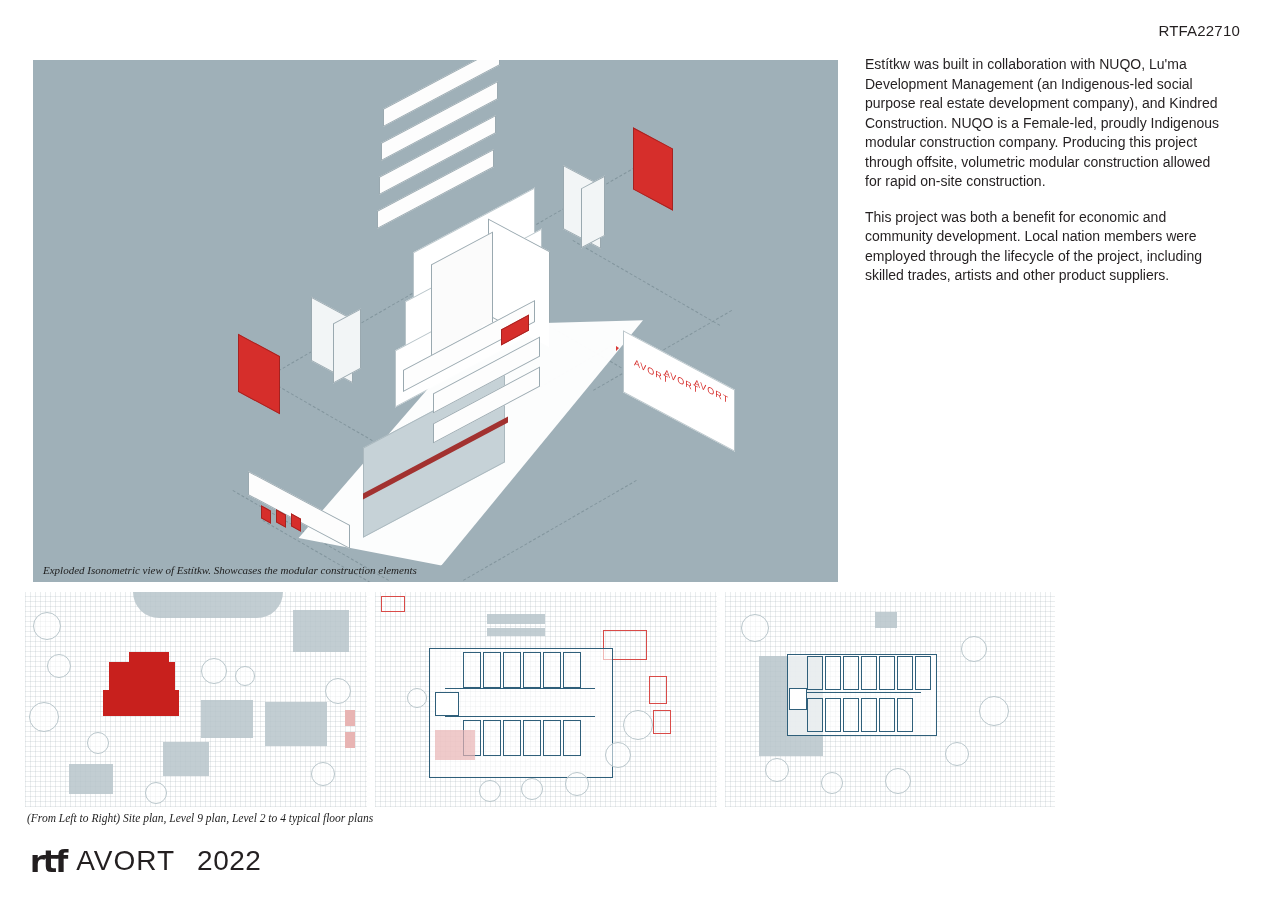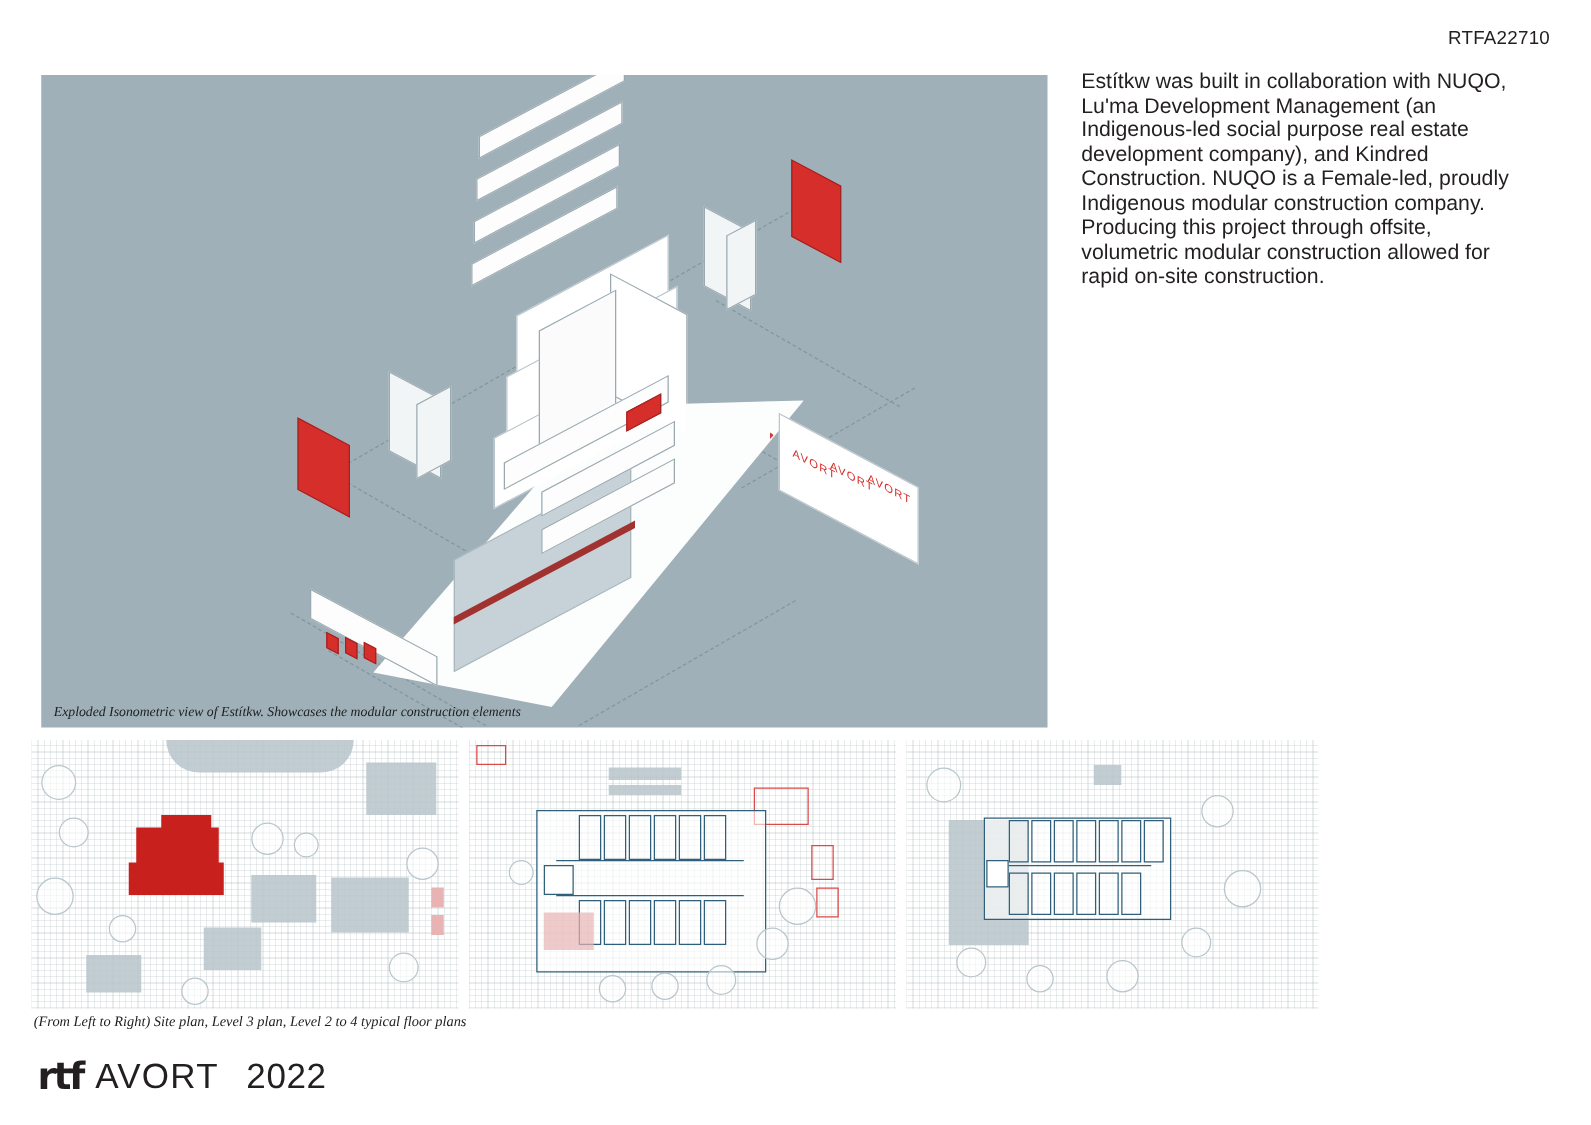--- a/index.html
+++ b/index.html
@@ -84,21 +84,21 @@
     font-weight: bold;
     letter-spacing: -0.3px;
     border-bottom: 2px solid #231f20;
     padding-bottom: 4px;
     display: inline-block;
     padding-right: 14px;
     margin: 0 0 26px 0;
     font-family: "DejaVu Sans", sans-serif;
   }
   .body-par {
-    font-size: 17px;
+    font-size: 14px;
     line-height: 19.5px;
     margin: 0 0 16px 0;
     color: #231f20;
     width: 358px;
   }
 
   
   #plans {
     position: absolute;
     left: 25px;
@@ -260,20 +260,21 @@
   <div class="mod" style="left:215px; top:438px; width:100px; height:22px; transform:skewY(28deg);"></div>
   <div class="redpanel" style="left:228px; top:448px; width:8px; height:11px; transform:skewY(28deg);"></div>
   <div class="redpanel" style="left:243px; top:452px; width:8px; height:11px; transform:skewY(28deg);"></div>
   <div class="redpanel" style="left:258px; top:456px; width:8px; height:11px; transform:skewY(28deg);"></div>
 
   <div id="hero-caption">Exploded Isonometric view of Estítkw. Showcases the modular construction elements</div>
 </div>
 
 <div id="right-col">
   <p class="body-par">Estítkw was built in collaboration with NUQO, Lu'ma Development Management (an Indigenous-led social purpose real estate development company), and Kindred Construction. NUQO is a Female-led, proudly Indigenous modular construction company. Producing this project through offsite, volumetric modular construction allowed for rapid on-site construction.</p>
+  <p class="body-par">This project was both a benefit for economic and community development. Local nation members were employed through the lifecycle of the project, including skilled trades, artists and other product suppliers.</p>
 </div>
 
 <div id="plans">
 
   <div class="plan p1">
     <div class="hatch"></div>
     <div class="blob" style="left:108px; top:0px; width:150px; height:26px; border-radius:0 0 60px 60px;"></div>
     <div class="blob" style="left:268px; top:18px; width:56px; height:42px;"></div>
     <div class="blob" style="left:176px; top:108px; width:52px; height:38px;"></div>
     <div class="blob" style="left:240px; top:110px; width:62px; height:44px;"></div>
@@ -351,19 +352,19 @@
     <div class="tree" style="left:16px; top:22px; width:26px; height:26px;"></div>
     <div class="tree" style="left:236px; top:44px; width:24px; height:24px;"></div>
     <div class="tree" style="left:254px; top:104px; width:28px; height:28px;"></div>
     <div class="tree" style="left:220px; top:150px; width:22px; height:22px;"></div>
     <div class="tree" style="left:160px; top:176px; width:24px; height:24px;"></div>
     <div class="tree" style="left:96px; top:180px; width:20px; height:20px;"></div>
     <div class="tree" style="left:40px; top:166px; width:22px; height:22px;"></div>
   </div>
 </div>
 
-<div id="plans-caption">(From Left to Right) Site plan, Level 3 plan, Level 2 to 4 typical floor plans</div>
+<div id="plans-caption">(From Left to Right) Site plan, Level 9 plan, Level 2 to 4 typical floor plans</div>
 
 <div id="footer">
   <span id="rtf-mark">rtf</span>
   <span id="awards-text">AVORT</span>
   <span id="awards-year">2022</span>
 </div>
 
 </body></html>

